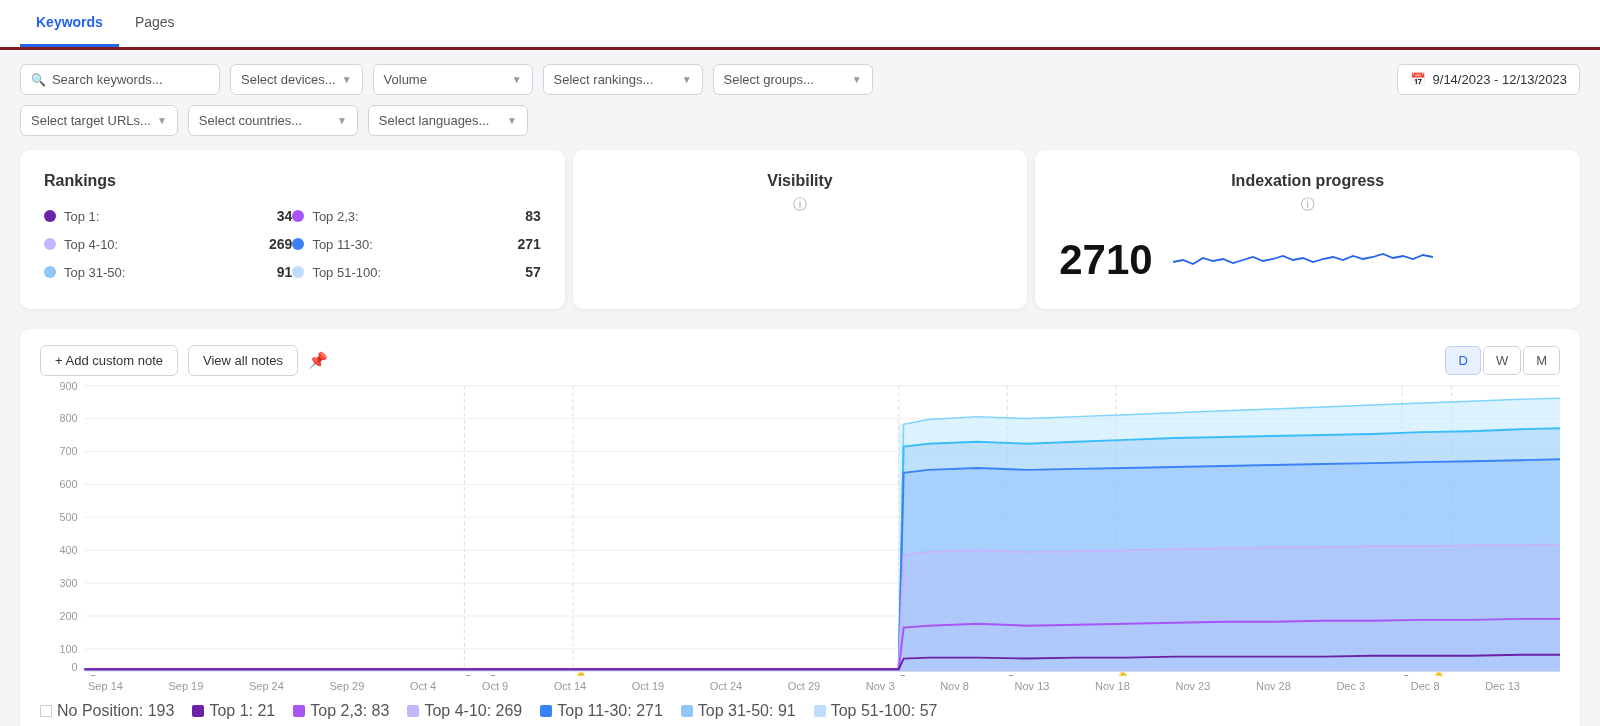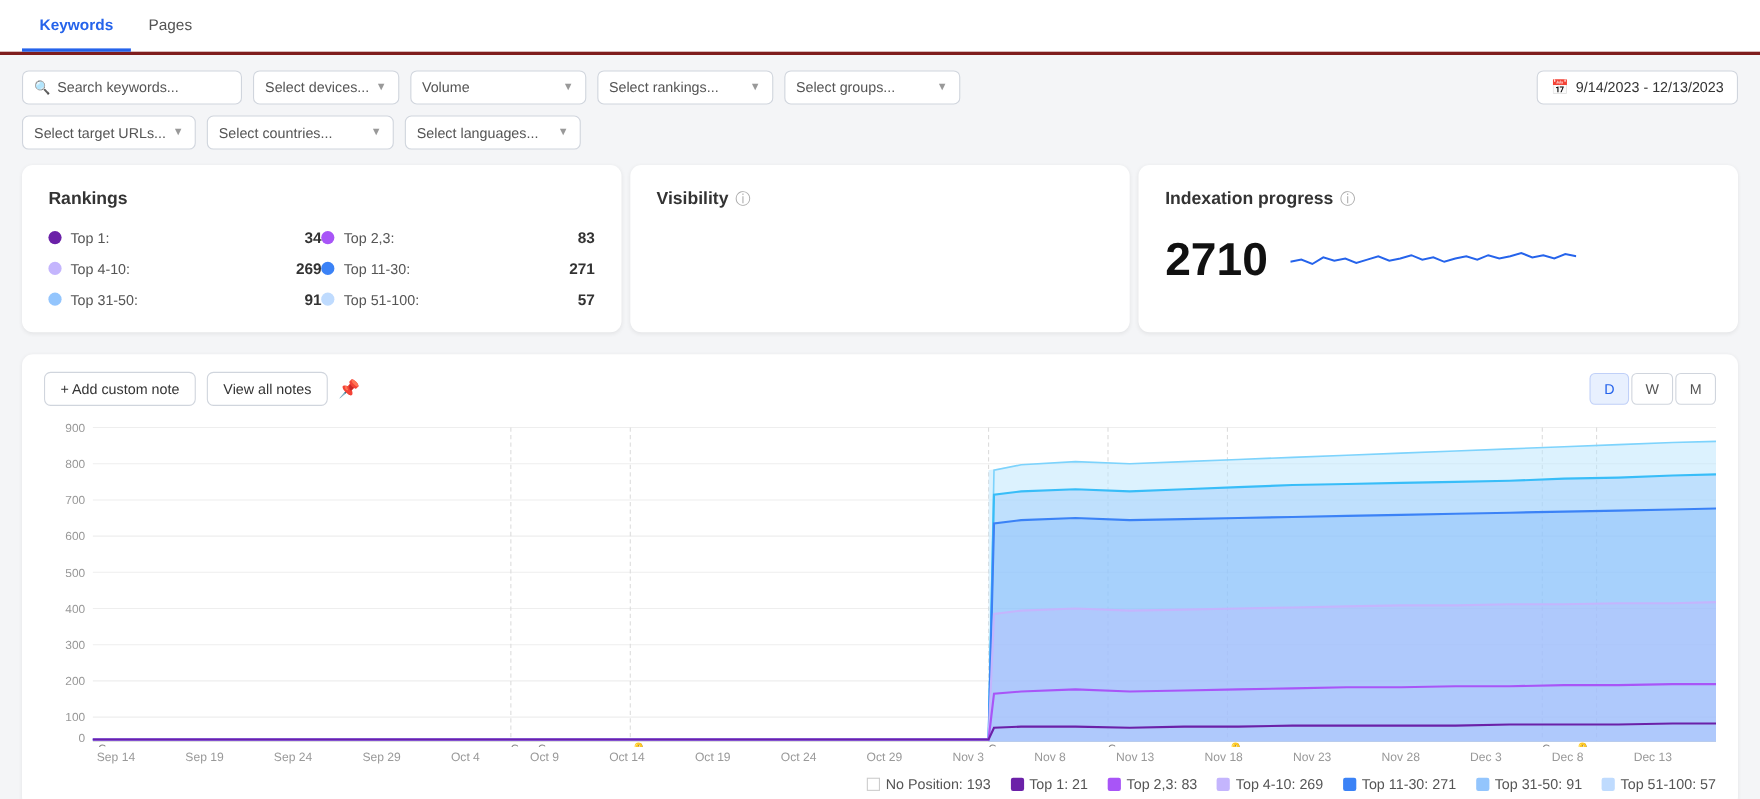--- a/index.html
+++ b/index.html
@@ -41,42 +41,42 @@
     .visibility-number { font-size: 42px; font-weight: 700; color: #111; margin-bottom: 4px; }
     .info-icon { color: #aaa; font-size: 12px; }
 
     .indexation-card { flex: 1.5; }
     .indexation-number { font-size: 42px; font-weight: 700; color: #111; }
 
     .mini-chart { flex: 1; display: flex; align-items: center; }
 
     
     .chart-section { background: #fff; margin: 0 20px; border-radius: 10px; padding: 16px 20px 10px; box-shadow: 0 1px 4px rgba(0,0,0,0.07); }
-    .chart-controls { display: flex; align-items: center; gap: 10px; margin-bottom: 10px; }
+    .chart-controls { display: flex; align-items: center; gap: 10px; }
     .btn-add-note { display: flex; align-items: center; gap: 6px; background: #fff; border: 1px solid #d0d5dd; border-radius: 6px; padding: 7px 14px; font-size: 13px; color: #333; cursor: pointer; }
     .btn-view-notes { background: #fff; border: 1px solid #d0d5dd; border-radius: 6px; padding: 7px 14px; font-size: 13px; color: #333; cursor: pointer; }
     .chart-period-btns { display: flex; gap: 2px; margin-left: auto; }
     .period-btn { padding: 6px 12px; border: 1px solid #d0d5dd; border-radius: 5px; font-size: 13px; background: #fff; color: #555; cursor: pointer; }
     .period-btn.active { background: #e8f0fe; color: #2563eb; border-color: #c0d0f8; }
     .pin-icon { color: #aaa; font-size: 16px; cursor: pointer; }
 
     
     .chart-area { position: relative; width: 100%; height: 300px; }
     .chart-svg { width: 100%; height: 100%; }
 
     
     .x-axis { display: flex; justify-content: space-between; padding: 4px 40px 0 48px; font-size: 11px; color: #999; }
 
     
-    .chart-legend { display: flex; gap: 18px; justify-content: flex-end; padding: 10px 0 4px; flex-wrap: wrap; font-size: 13px; color: #555; align-items: center; }
+    .chart-legend { display: flex; gap: 18px; justify-content: flex-start; padding: 10px 0 4px; flex-wrap: wrap; font-size: 16px; color: #555; align-items: center; }
     .legend-item { display: flex; align-items: center; gap: 5px; }
     .legend-box { width: 12px; height: 12px; border: 1px solid #ccc; background: #fff; flex-shrink: 0; }
     .legend-dot { width: 12px; height: 12px; border-radius: 2px; flex-shrink: 0; }
 
-    .card-header-row { display: flex; align-items: center; gap: 6px; margin-bottom: 18px; }
+    .card-header-row { display: flex; align-items: center; gap: 6px; margin-bottom: 18px; flex-direction: column; }
     .card-title-inline { font-size: 16px; font-weight: 700; }
   </style>
 </head>
 <body>
 
 <div class="app-container">
 
   <div class="tabs-bar">
     <div class="tab active">Keywords</div>
     <div class="tab">Pages</div>

